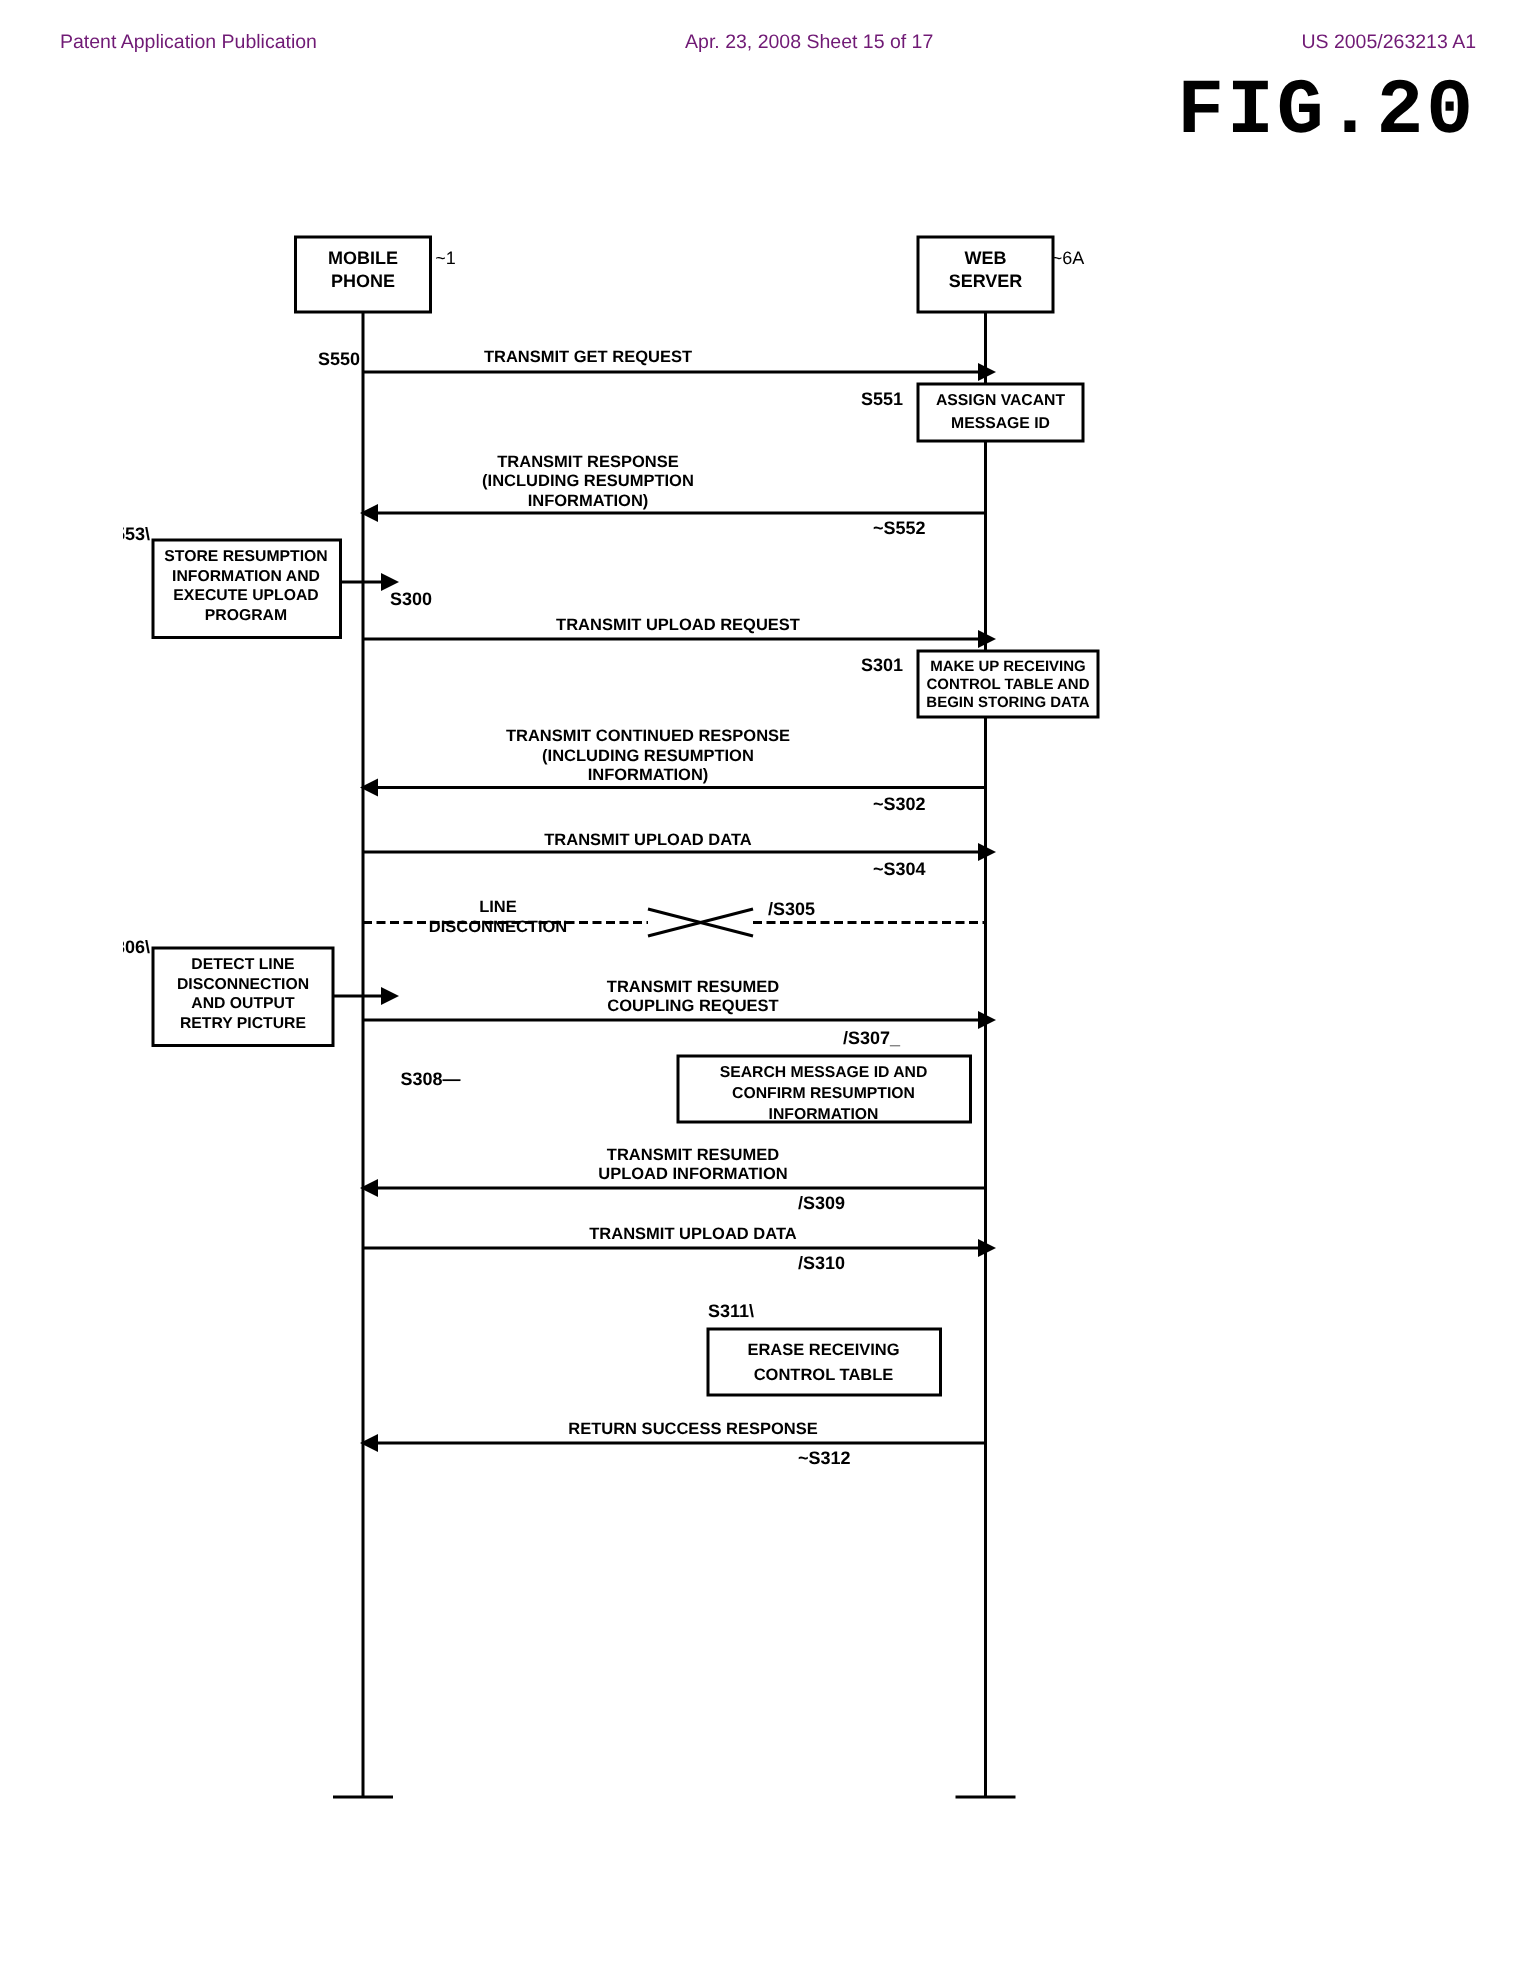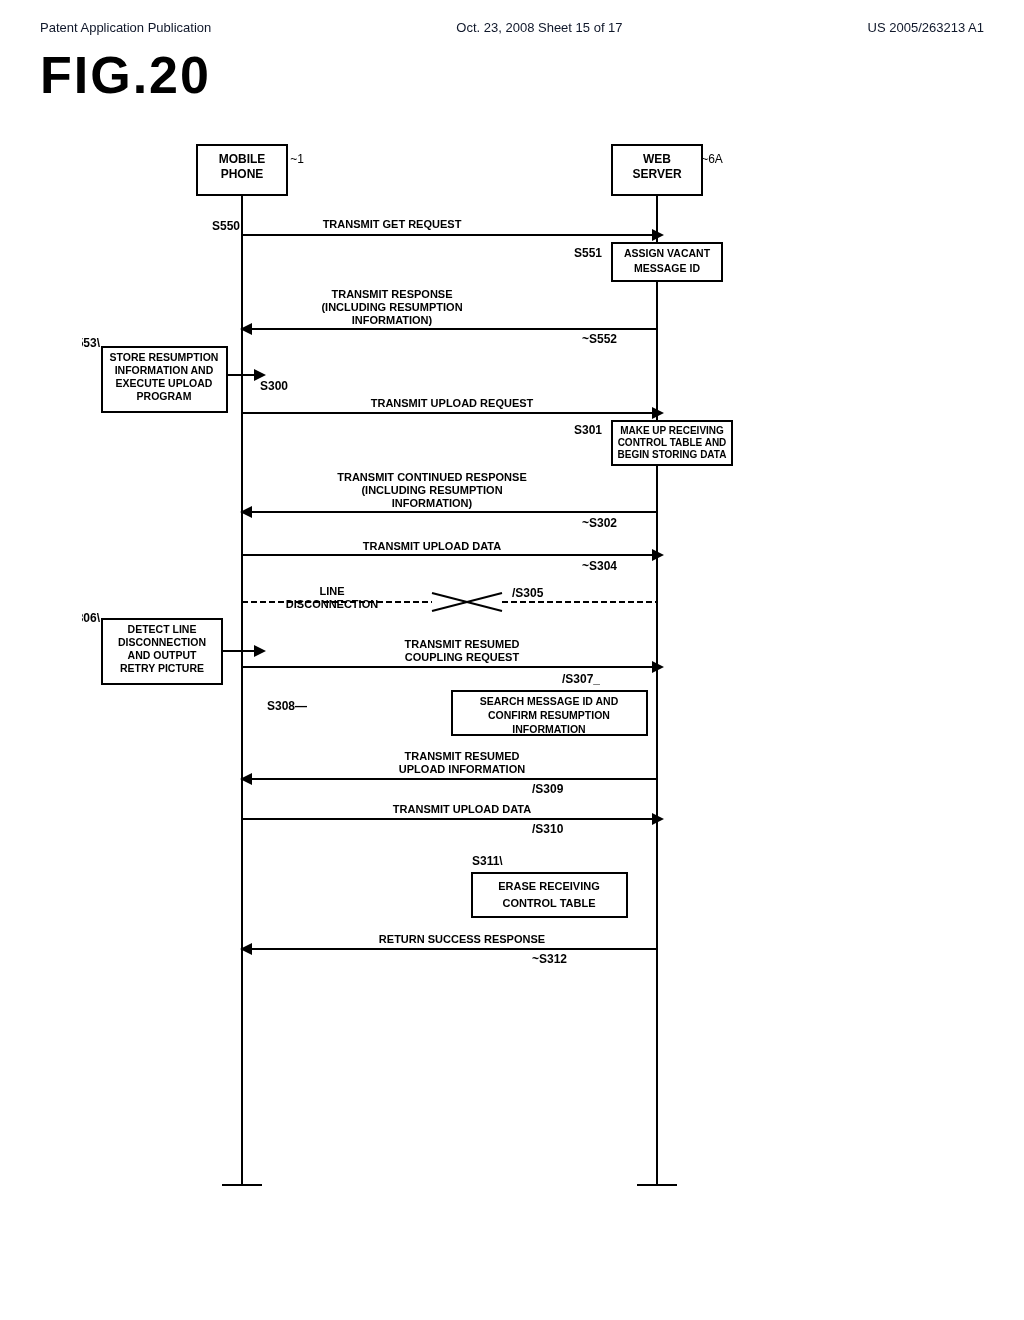--- a/index.html
+++ b/index.html
@@ -19,29 +19,29 @@
       position: relative;
       padding: 20px 40px;
     }
 
     .header {
       display: flex;
       justify-content: space-between;
       align-items: center;
       margin-bottom: 10px;
       font-size: 13px;
-      color: #0f172a;
+      color: #701a75;
     }
 
     .fig-title {
-      text-align: left;
+      text-align: right;
       font-size: 52px;
       font-weight: bold;
-      font-family: Liberation Sans, sans-serif;
-      margin: 10px 0 30px 0;
+      font-family: Liberation Mono, monospace;
+      margin: 10px 0 44px 0;
       letter-spacing: 2px;
     }
 
     .diagram-container {
       position: relative;
       width: 860px;
       margin: 0 auto;
       height: 1060px;
     }
 
@@ -54,21 +54,21 @@
       height: 100%;
       pointer-events: none;
     }
   </style>
 </head>
 <body>
 
 <div class="page">
   <div class="header">
     <span>Patent Application Publication</span>
-    <span>Oct. 23, 2008   Sheet 15 of 17</span>
+    <span>Apr. 23, 2008   Sheet 15 of 17</span>
     <span>US 2005/263213 A1</span>
   </div>
 
   <div class="fig-title">FIG.20</div>
 
   <div class="diagram-container">
     <svg class="svg-overlay" viewBox="0 0 860 1060" xmlns="http://www.w3.org/2000/svg">
 
       <rect x="115" y="10" width="90" height="50" fill="white" stroke="black" stroke-width="2"></rect>
       <text x="160" y="28" text-anchor="middle" font-size="12" font-weight="bold" font-family="Arial">MOBILE</text>

